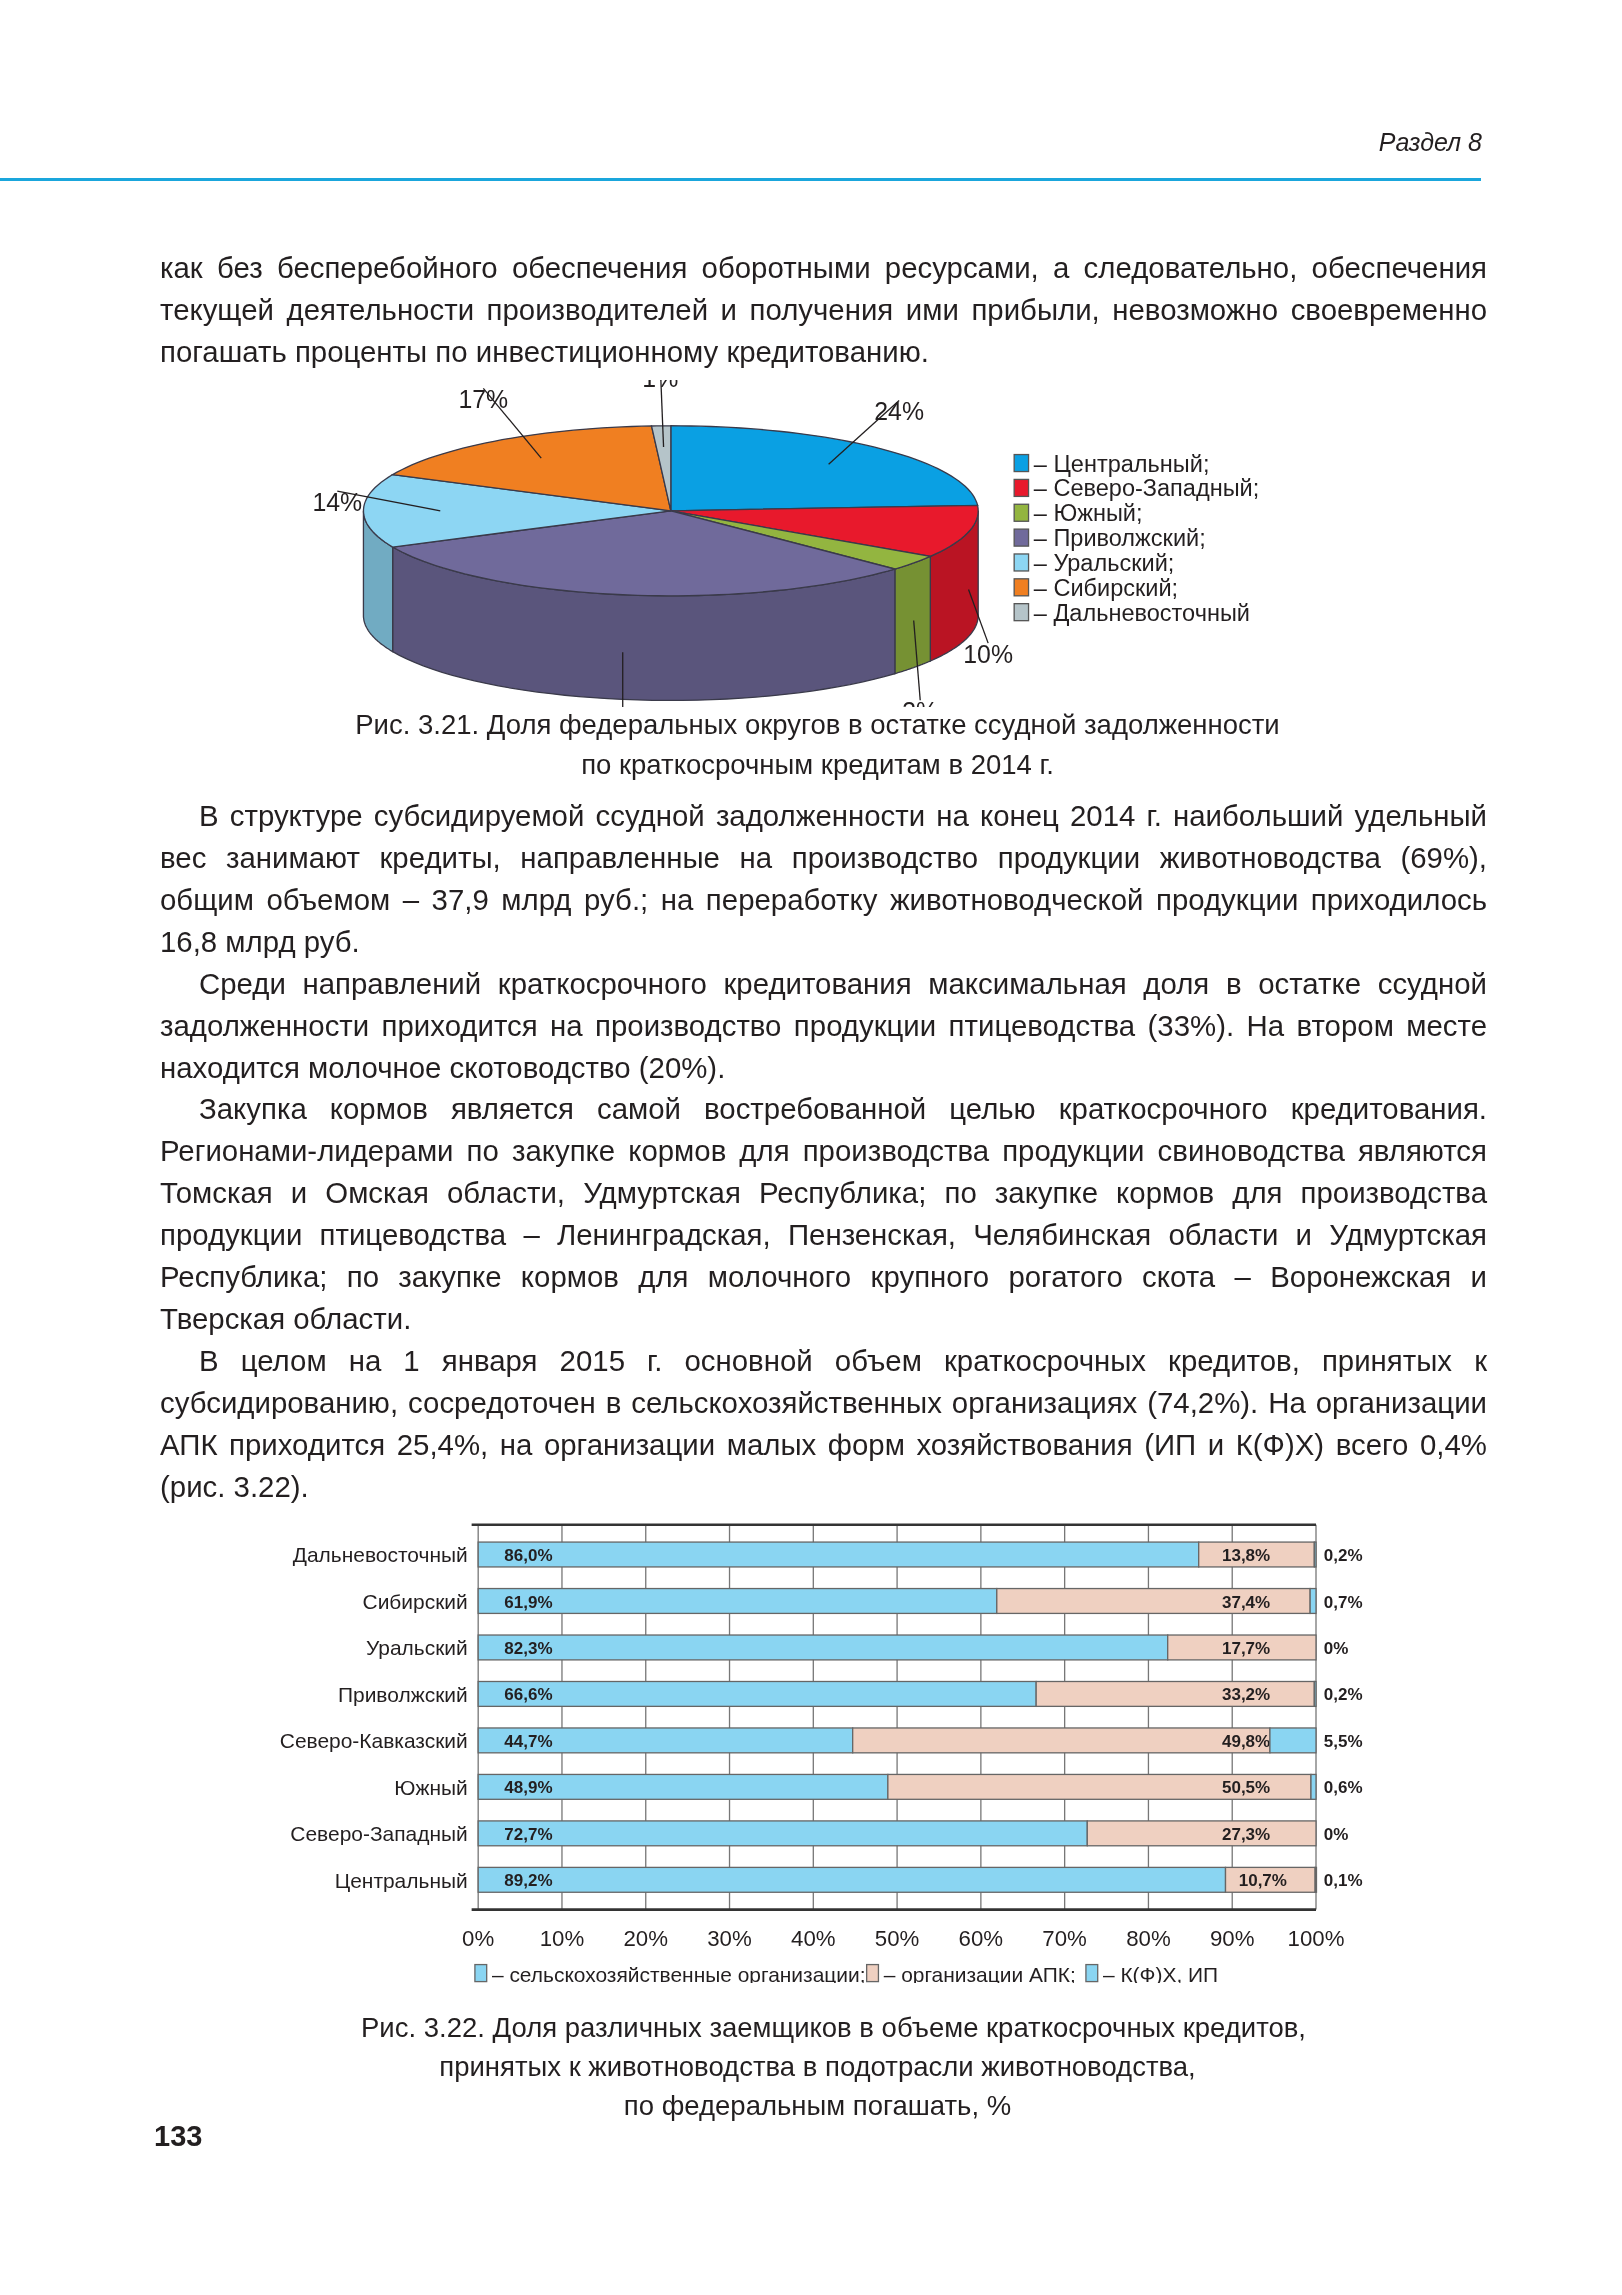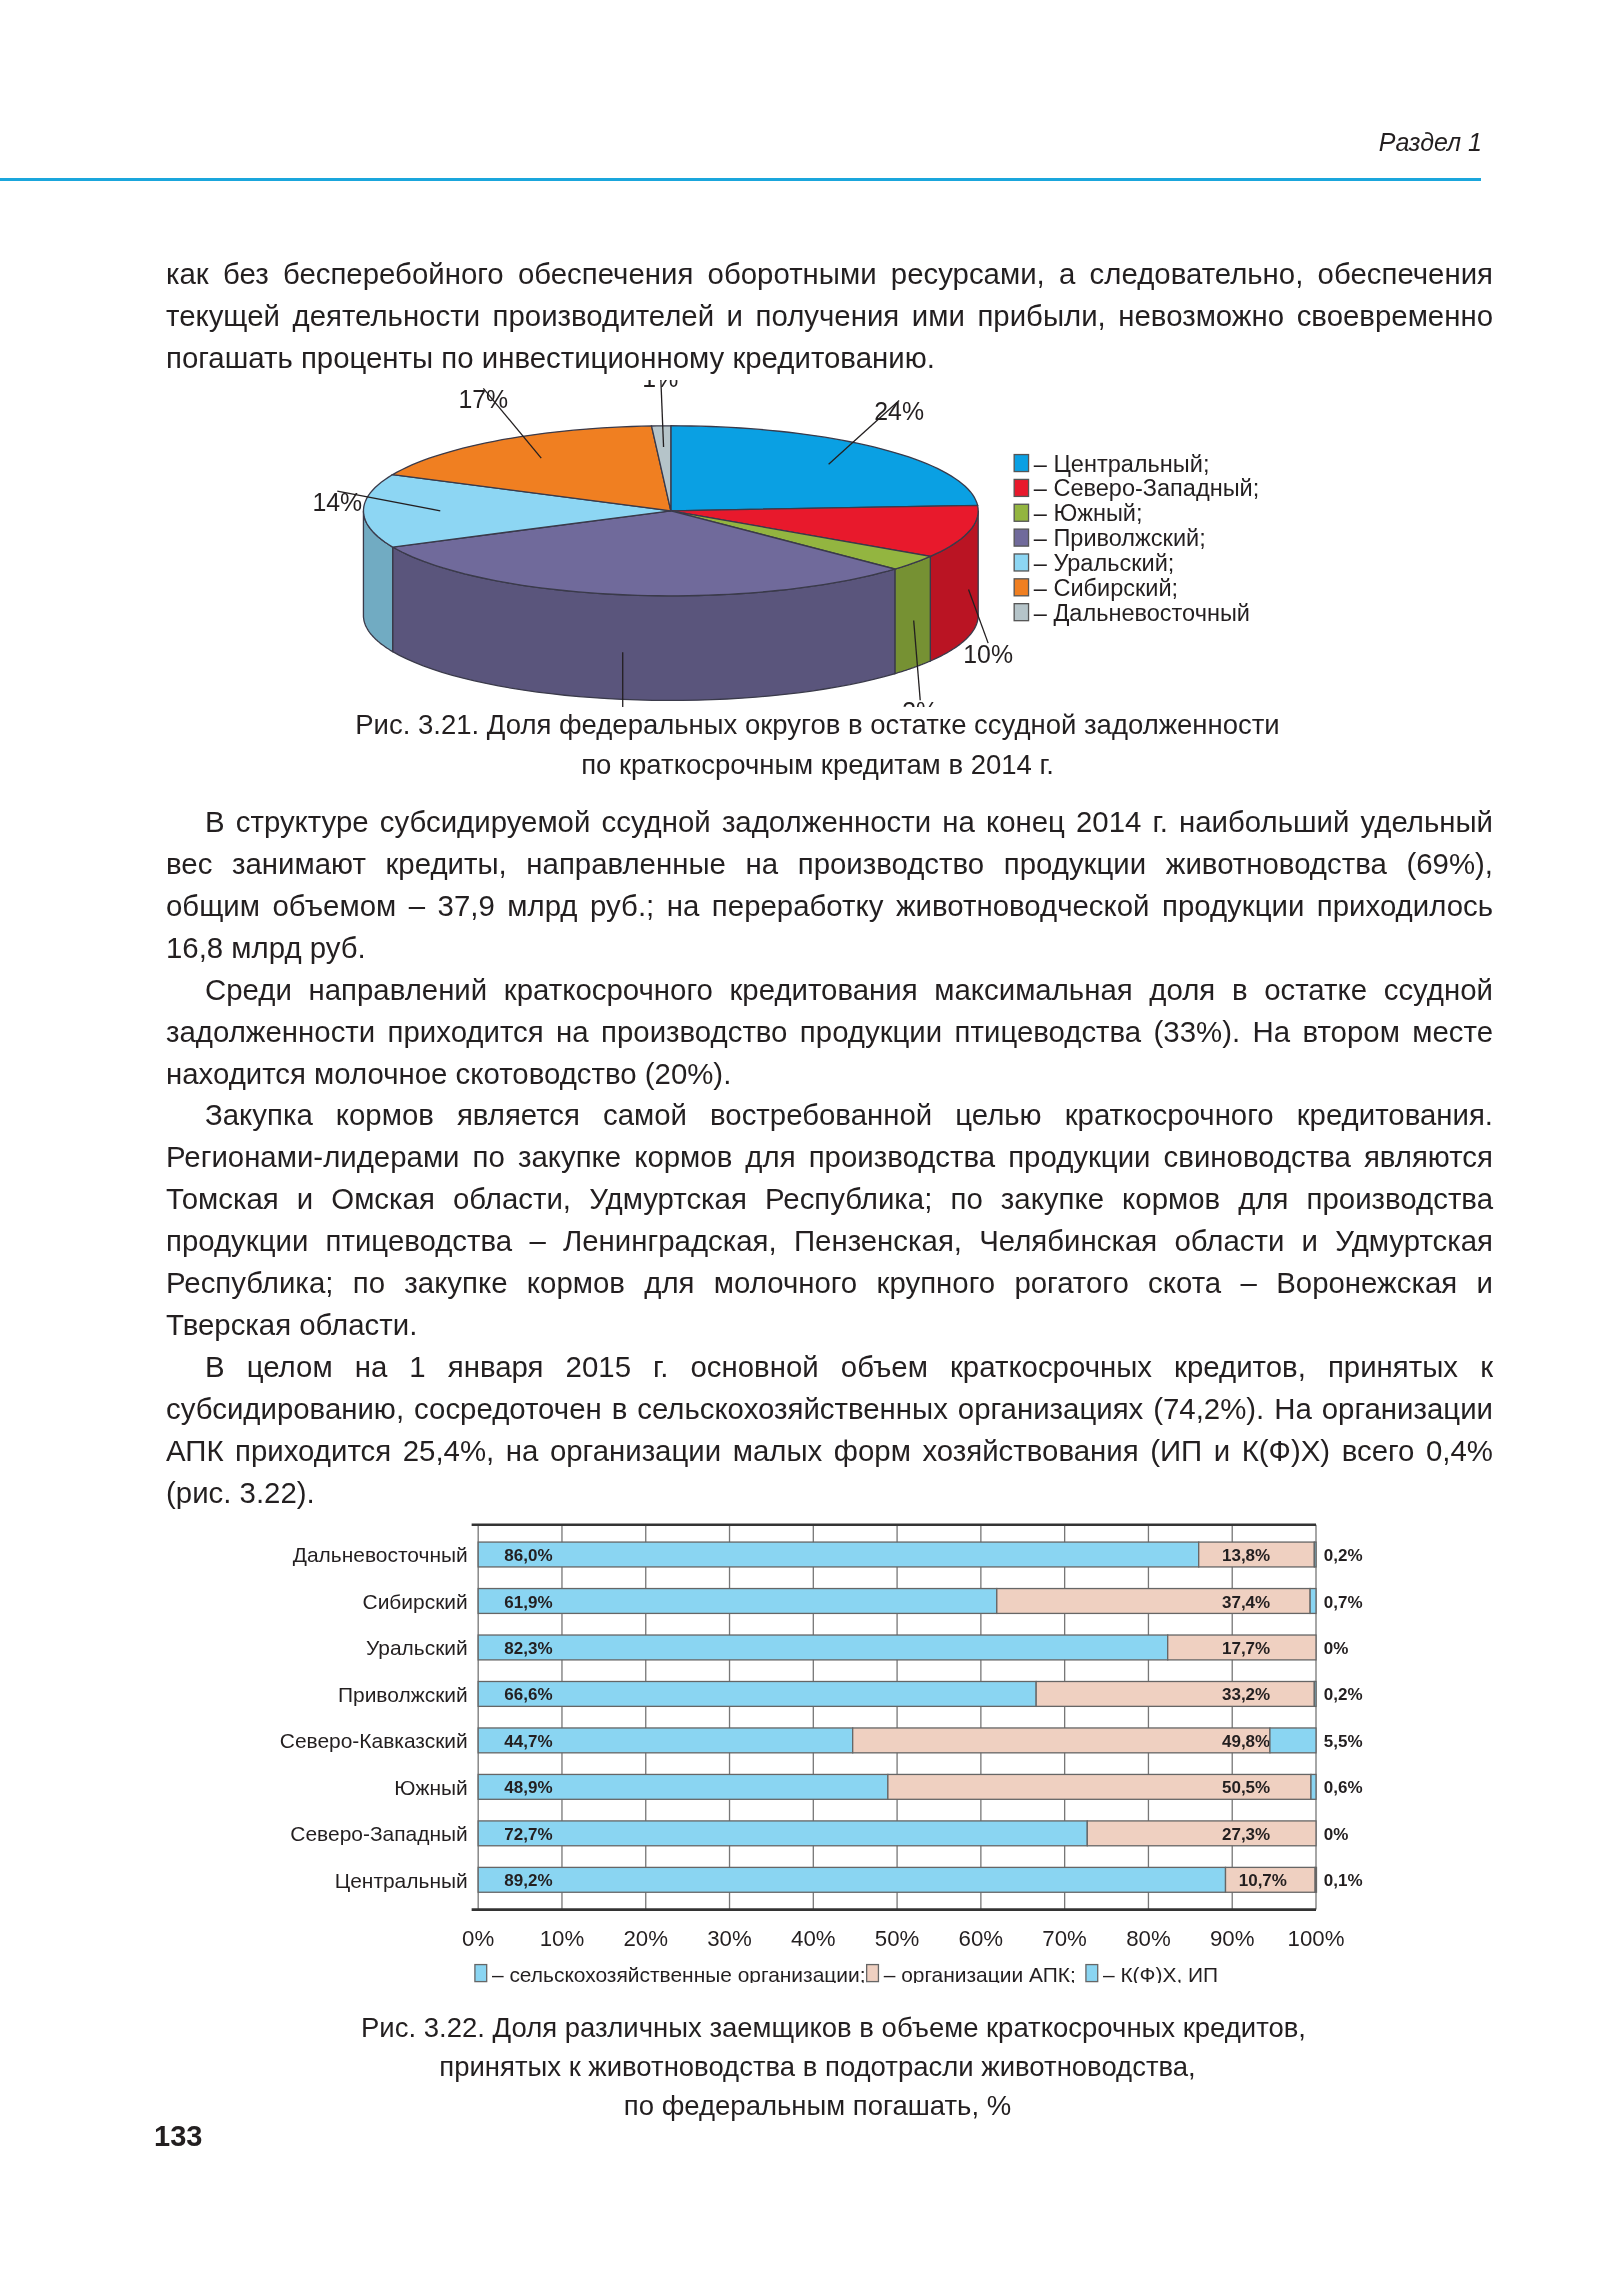--- a/index.html
+++ b/index.html
@@ -3,31 +3,31 @@
 <meta charset="utf-8">
 <style>
   html, body { margin: 0; padding: 0; background: #ffffff; }
   body { width: 1623px; height: 2295px; position: relative; overflow: hidden;
          font-family: "Liberation Sans", sans-serif; color: #231f20; }
   .abs { position: absolute; }
   #running-head { left: 1309px; top: 128px; width: 173px; text-align: right;
                   font-style: italic; font-size: 25px; }
   #head-rule { left: 0; top: 178px; width: 1481px; height: 3.3px; background: #1aa6dc; }
   .para { position: absolute; left: 154px; width: 1327px; font-size: 29.4px; line-height: 42px;
-          text-align: justify; margin: 12px; }
+          text-align: justify; margin: 6px; }
   .para.indent { text-indent: 39px; }
   .caption { position: absolute; font-weight: normal; font-size: 27.5px; line-height: 39px;
              text-align: center; margin: 0; }
   #page-number { left: 154px; top: 2120px; font-weight: bold; font-size: 29px; }
   svg text { font-family: "Liberation Sans", sans-serif; }
 </style>
 </head>
 <body>
 
-<div id="running-head" class="abs">Раздел 1</div>
+<div id="running-head" class="abs">Раздел 8</div>
 <div id="head-rule" class="abs"></div>
 
 <p class="para" style="top:241px;">как без бесперебойного обеспечения оборотными ресурсами, а следовательно, обеспечения текущей деятельности производителей и получения ими прибыли, невозможно своевременно погашать проценты по инвестиционному кредитованию.</p>
 
 <svg id="pie-svg" class="abs" style="left:314px; top:380px;" width="1021" height="327" viewBox="0 0 1560 500">
   <g id="pie-sides">
       <path d="M1015.0,200.0L1015.0,201.8L1014.8,203.7L1014.6,205.5L1014.2,207.3L1013.8,209.2L1013.3,211.0L1012.7,212.8L1012.0,214.7L1011.2,216.5L1010.3,218.3L1009.3,220.1L1008.3,221.9L1007.1,223.8L1005.8,225.6L1004.5,227.4L1003.0,229.2L1001.5,230.9L999.9,232.7L998.1,234.5L996.3,236.3L994.4,238.0L992.5,239.8L990.4,241.5L988.2,243.3L985.9,245.0L983.6,246.7L981.2,248.4L978.7,250.1L976.1,251.8L973.4,253.5L970.6,255.2L967.7,256.8L964.8,258.5L961.7,260.1L958.6,261.7L955.4,263.3L952.2,264.9L948.8,266.5L945.4,268.1L941.8,269.7L941.8,429.7L945.4,428.1L948.8,426.5L952.2,424.9L955.4,423.3L958.6,421.7L961.7,420.1L964.8,418.5L967.7,416.8L970.6,415.2L973.4,413.5L976.1,411.8L978.7,410.1L981.2,408.4L983.6,406.7L985.9,405.0L988.2,403.3L990.4,401.5L992.5,399.8L994.4,398.0L996.3,396.3L998.1,394.5L999.9,392.7L1001.5,390.9L1003.0,389.2L1004.5,387.4L1005.8,385.6L1007.1,383.8L1008.3,381.9L1009.3,380.1L1010.3,378.3L1011.2,376.5L1012.0,374.7L1012.7,372.8L1013.3,371.0L1013.8,369.2L1014.2,367.3L1014.6,365.5L1014.8,363.7L1015.0,361.8L1015.0,360.0Z" fill="rgb(186,20,35)" stroke="#3a3a4a" stroke-width="2"></path>
       <path d="M941.8,269.7L940.6,270.2L939.4,270.7L938.2,271.2L937.0,271.7L935.8,272.2L934.6,272.7L933.3,273.2L932.1,273.7L930.8,274.2L929.5,274.8L928.3,275.3L927.0,275.7L925.7,276.2L924.4,276.7L923.1,277.2L921.7,277.7L920.4,278.2L919.1,278.7L917.7,279.2L916.4,279.7L915.0,280.2L913.6,280.6L912.3,281.1L910.9,281.6L909.5,282.1L908.1,282.6L906.7,283.0L905.3,283.5L903.8,284.0L902.4,284.4L900.9,284.9L899.5,285.4L898.0,285.8L896.6,286.3L895.1,286.7L893.6,287.2L892.1,287.6L890.6,288.1L889.1,288.5L887.6,289.0L887.6,449.0L889.1,448.5L890.6,448.1L892.1,447.6L893.6,447.2L895.1,446.7L896.6,446.3L898.0,445.8L899.5,445.4L900.9,444.9L902.4,444.4L903.8,444.0L905.3,443.5L906.7,443.0L908.1,442.6L909.5,442.1L910.9,441.6L912.3,441.1L913.6,440.6L915.0,440.2L916.4,439.7L917.7,439.2L919.1,438.7L920.4,438.2L921.7,437.7L923.1,437.2L924.4,436.7L925.7,436.2L927.0,435.7L928.3,435.3L929.5,434.8L930.8,434.2L932.1,433.7L933.3,433.2L934.6,432.7L935.8,432.2L937.0,431.7L938.2,431.2L939.4,430.7L940.6,430.2L941.8,429.7Z" fill="rgb(118,145,51)" stroke="#3a3a4a" stroke-width="2"></path>
       <path d="M887.6,289.0L871.5,293.5L854.7,297.8L837.1,301.8L818.9,305.7L799.9,309.2L780.4,312.5L760.3,315.6L739.8,318.3L718.7,320.8L697.2,323.0L675.4,324.9L653.3,326.5L630.9,327.8L608.3,328.8L585.6,329.5L562.7,329.9L539.8,330.0L517.0,329.8L494.2,329.2L471.5,328.4L449.0,327.3L426.7,325.8L404.7,324.1L383.0,322.0L361.7,319.7L340.9,317.1L320.5,314.2L300.7,311.1L281.4,307.6L262.8,304.0L244.8,300.0L227.6,295.9L211.1,291.5L195.4,286.9L180.5,282.1L166.5,277.1L153.4,271.9L141.2,266.5L130.0,261.0L119.7,255.4L119.7,415.4L130.0,421.0L141.2,426.5L153.4,431.9L166.5,437.1L180.5,442.1L195.4,446.9L211.1,451.5L227.6,455.9L244.8,460.0L262.8,464.0L281.4,467.6L300.7,471.1L320.5,474.2L340.9,477.1L361.7,479.7L383.0,482.0L404.7,484.1L426.7,485.8L449.0,487.3L471.5,488.4L494.2,489.2L517.0,489.8L539.8,490.0L562.7,489.9L585.6,489.5L608.3,488.8L630.9,487.8L653.3,486.5L675.4,484.9L697.2,483.0L718.7,480.8L739.8,478.3L760.3,475.6L780.4,472.5L799.9,469.2L818.9,465.7L837.1,461.8L854.7,457.8L871.5,453.5L887.6,449.0Z" fill="rgb(90,85,124)" stroke="#3a3a4a" stroke-width="2"></path>
       <path d="M119.7,255.4L117.6,254.1L115.4,252.8L113.4,251.4L111.3,250.1L109.4,248.8L107.5,247.5L105.6,246.1L103.8,244.8L102.0,243.5L100.3,242.1L98.7,240.8L97.1,239.4L95.6,238.0L94.1,236.7L92.6,235.3L91.3,233.9L90.0,232.5L88.7,231.1L87.5,229.8L86.3,228.4L85.2,227.0L84.2,225.6L83.2,224.2L82.3,222.8L81.4,221.3L80.6,219.9L79.8,218.5L79.1,217.1L78.4,215.7L77.8,214.3L77.3,212.8L76.8,211.4L76.4,210.0L76.0,208.6L75.7,207.1L75.5,205.7L75.3,204.3L75.1,202.9L75.0,201.4L75.0,200.0L75.0,360.0L75.0,361.4L75.1,362.9L75.3,364.3L75.5,365.7L75.7,367.1L76.0,368.6L76.4,370.0L76.8,371.4L77.3,372.8L77.8,374.3L78.4,375.7L79.1,377.1L79.8,378.5L80.6,379.9L81.4,381.3L82.3,382.8L83.2,384.2L84.2,385.6L85.2,387.0L86.3,388.4L87.5,389.8L88.7,391.1L90.0,392.5L91.3,393.9L92.6,395.3L94.1,396.7L95.6,398.0L97.1,399.4L98.7,400.8L100.3,402.1L102.0,403.5L103.8,404.8L105.6,406.1L107.5,407.5L109.4,408.8L111.3,410.1L113.4,411.4L115.4,412.8L117.6,414.1L119.7,415.4Z" fill="rgb(113,171,194)" stroke="#3a3a4a" stroke-width="2"></path>

